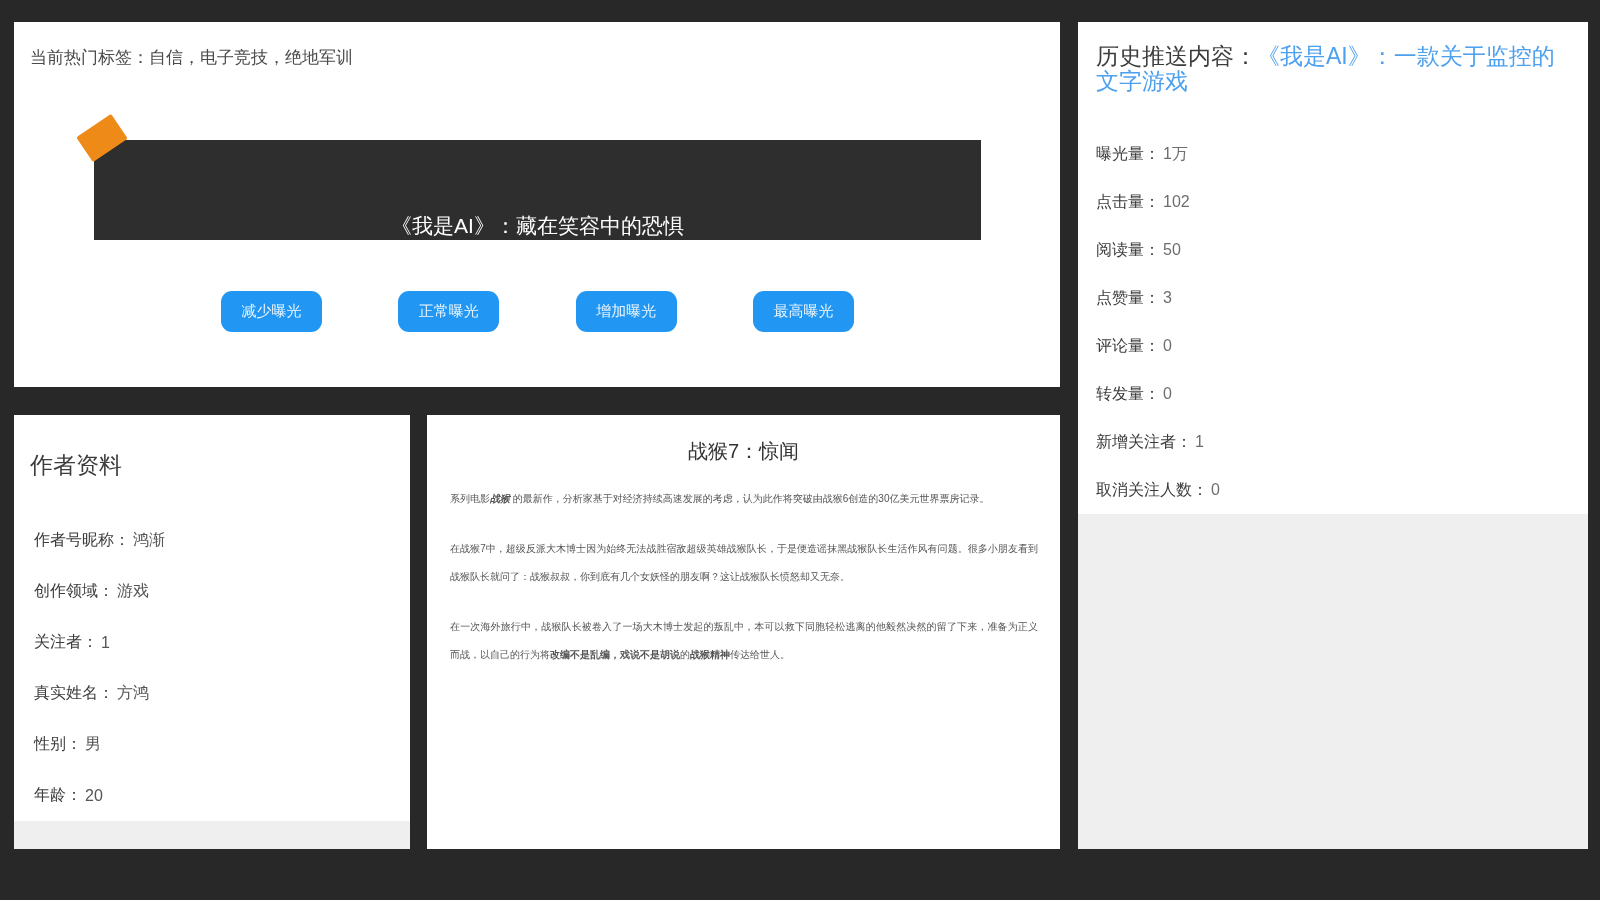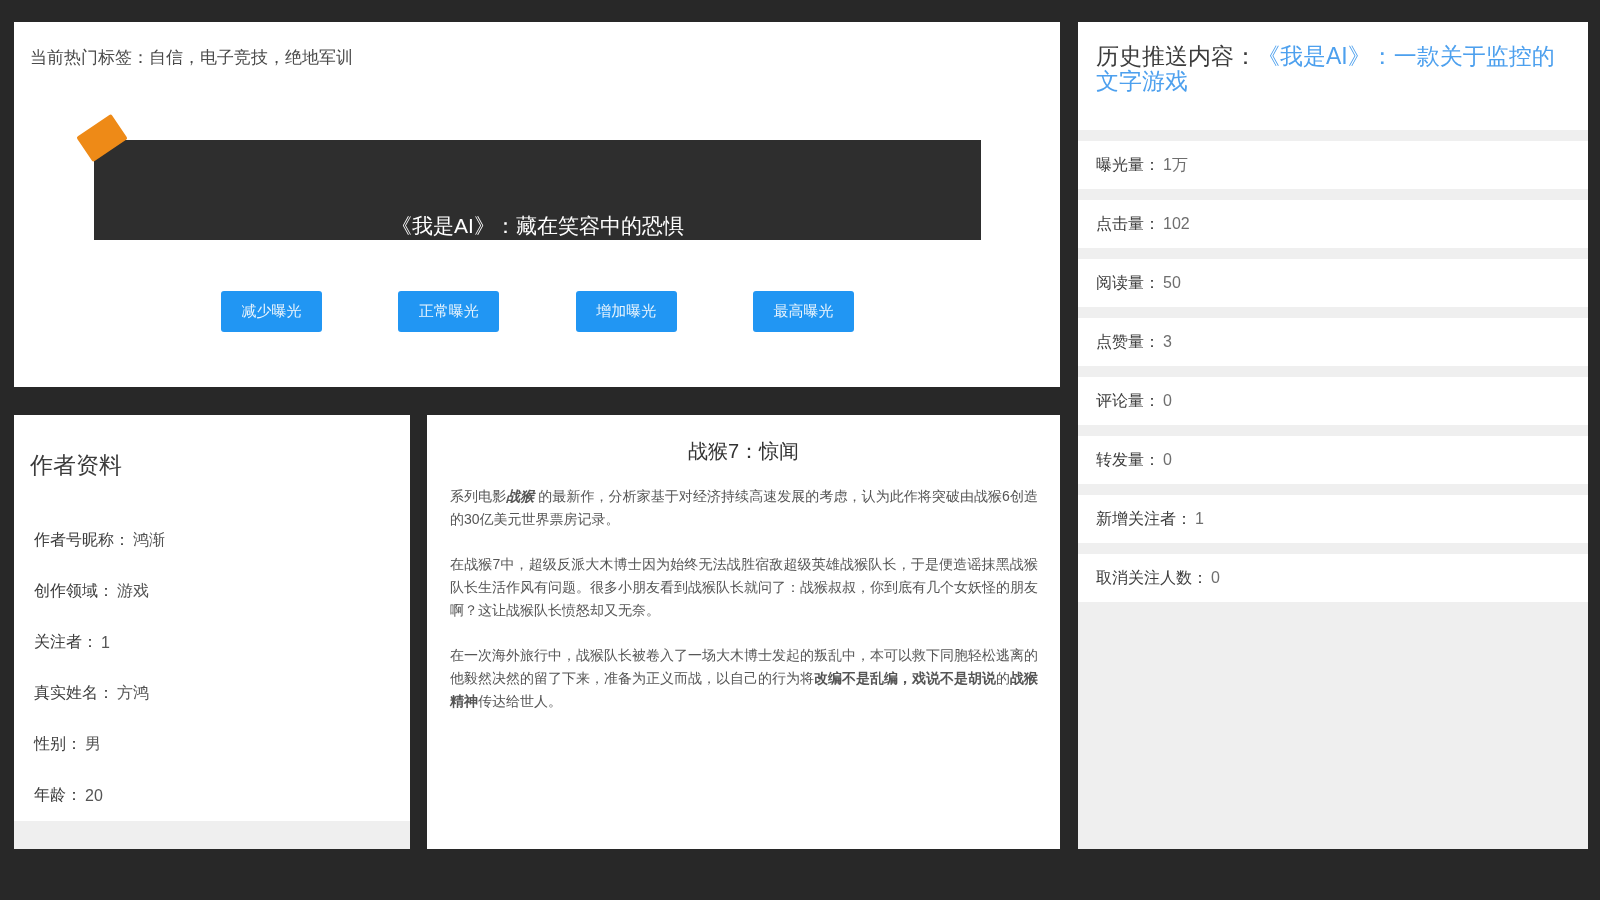--- a/index.html
+++ b/index.html
@@ -18,52 +18,52 @@
   
   #panel-top{left:14px;top:22px;width:1046px;height:365px}
   .tags{position:absolute;left:16px;top:24px;font-size:17px;color:#4a4a4a}
   .banner{position:absolute;left:80px;top:118px;width:887px;height:100px;
     background:var(--banner-bg);display:flex;align-items:flex-end;justify-content:center;
     color:var(--banner-text);font-size:21px}
   .sticker{position:absolute;left:-13px;top:-17px;width:42px;height:30px;
     background:var(--sticker-orange);transform:rotate(-34deg);border-radius:2px}
   .btn-row{position:absolute;left:207px;right:206px;top:269px;display:flex;justify-content:space-between}
   .btn{width:101px;height:41px;background:var(--accent-blue);color:#e8f4fd;font-size:15px;
-    border:none;border-radius:3px;display:flex;align-items:center;justify-content:center;
+    border:none;border-radius:11px;display:flex;align-items:center;justify-content:center;
     cursor:pointer;font-family:inherit}
 
   
   #panel-author{left:14px;top:415px;width:396px;height:434px;background:var(--band-gray)}
   .author-header{height:100px;background:var(--panel-bg);display:flex;align-items:center;
     padding:16px 16px;font-size:23px;color:var(--text-dark)}
   .row{height:51px;background:var(--panel-bg);display:flex;align-items:center;
     padding:0 20px;font-size:16px;color:var(--text-dark)}
   .row .val{color:#555;margin-left:3px}
 
   
   #panel-article{left:427px;top:415px;width:633px;height:434px}
   .article-title{position:absolute;left:0;right:0;top:23px;text-align:center;
     font-size:20px;color:#333}
-  .article-body{position:absolute;left:23px;right:22px;top:70px;font-size:14px;
-    color:var(--text-body);line-height:23px;text-align:justify}
+  .article-body{position:absolute;left:23px;right:22px;top:70px;font-size:10px;
+    color:var(--text-body);line-height:28px;text-align:justify}
   .article-body p{margin:0 0 22px}
   .b{font-weight:bold}
   .bi{font-weight:bold;font-style:italic}
   .pager{position:absolute;left:140px;right:134px;bottom:16px;height:36px;
     display:flex;align-items:center;justify-content:space-between}
   .pager-btn{background:none;border:none;padding:0;cursor:pointer;display:flex;align-items:center}
   .page-num{color:var(--text-muted);font-size:17px}
   .arrow{stroke:var(--arrow-blue);stroke-width:4;fill:none;stroke-linecap:round;stroke-linejoin:round}
 
   
   #panel-history{left:1078px;top:22px;width:510px;height:827px;background:var(--band-gray)}
   .history-header{height:108px;background:var(--panel-bg);padding:22px 18px 0;
     font-size:23px;line-height:25px;color:var(--text-dark)}
   .history-link{color:var(--link-blue);text-decoration:none;cursor:pointer}
-  .stat-row{height:48px;margin-top:11px;background:var(--panel-bg);display:flex;align-items:center;
+  .stat-row{height:48px;background:var(--panel-bg);display:flex;align-items:center;
     padding:3px 18px;font-size:16px;color:var(--text-dark)}
   .stat-row .val{color:#6e6e6e;margin-left:3px}
 </style>
 </head>
 <body>
 
 <div class="stage">
 
   <section class="panel" id="panel-top">
     <div class="tags">当前热门标签：自信，电子竞技，绝地军训</div>

